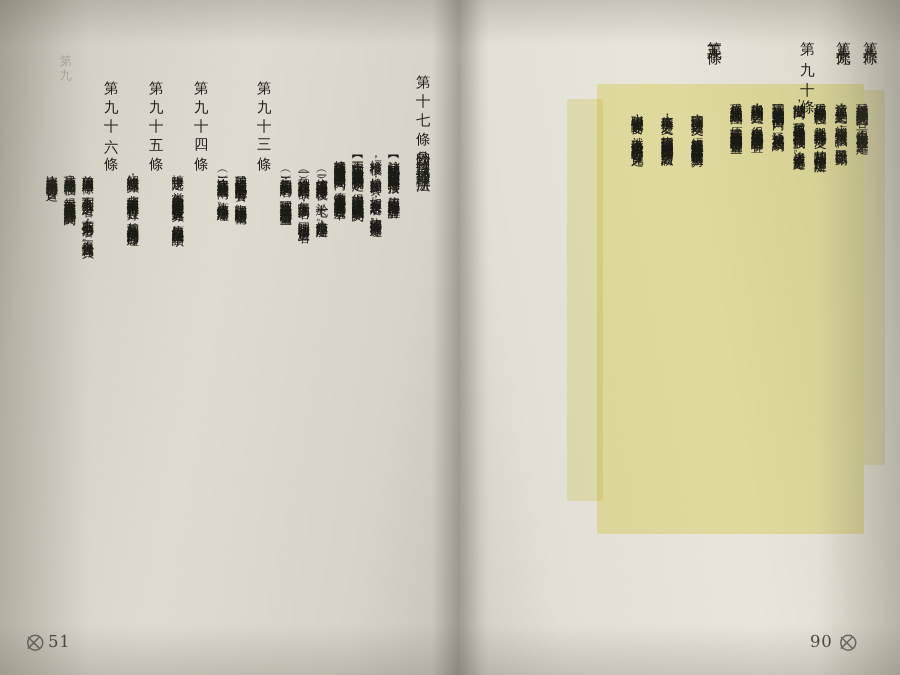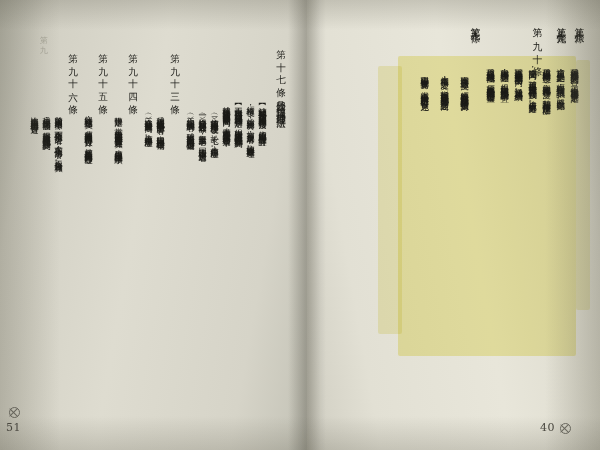--- a/index.html
+++ b/index.html
@@ -117,21 +117,21 @@
   }
   .mark::before { transform: rotate(45deg); }
   .mark::after  { transform: rotate(-45deg); }
   .mark .ring {
     position: absolute;
     left: 0.5px; top: 0.5px;
     width: 9px; height: 9px;
     border: 1.1px solid #4a4840;
     border-radius: 50%;
   }
-  .folio.left-folio { left: 6px; bottom: 16px; flex-direction: column; }
+  .folio.left-folio { left: 17px; bottom: 16px; }
   .folio.right-folio { left: 540px; bottom: 16px; }
 
   
   .ghost {
     position: absolute;
     writing-mode: vertical-rl;
     text-orientation: upright;
     font-family: "DejaVu Serif", serif;
     color: rgba(120,118,104,0.45);
     font-size: 8px;
@@ -200,19 +200,19 @@
   <div class="top-shade"></div>
   <div class="bottom-shade"></div>
 
   <div class="folio left-folio">
     <span class="mark">
         <span class="ring"></span>
       </span>
     <span class="num">51</span>
   </div>
   <div class="folio right-folio">
-    <span class="num">40</span>
+    <span class="num">90</span>
     <span class="mark">
         <span class="ring"></span>
       </span>
   </div>
 
 </div>
 
 </body></html>

